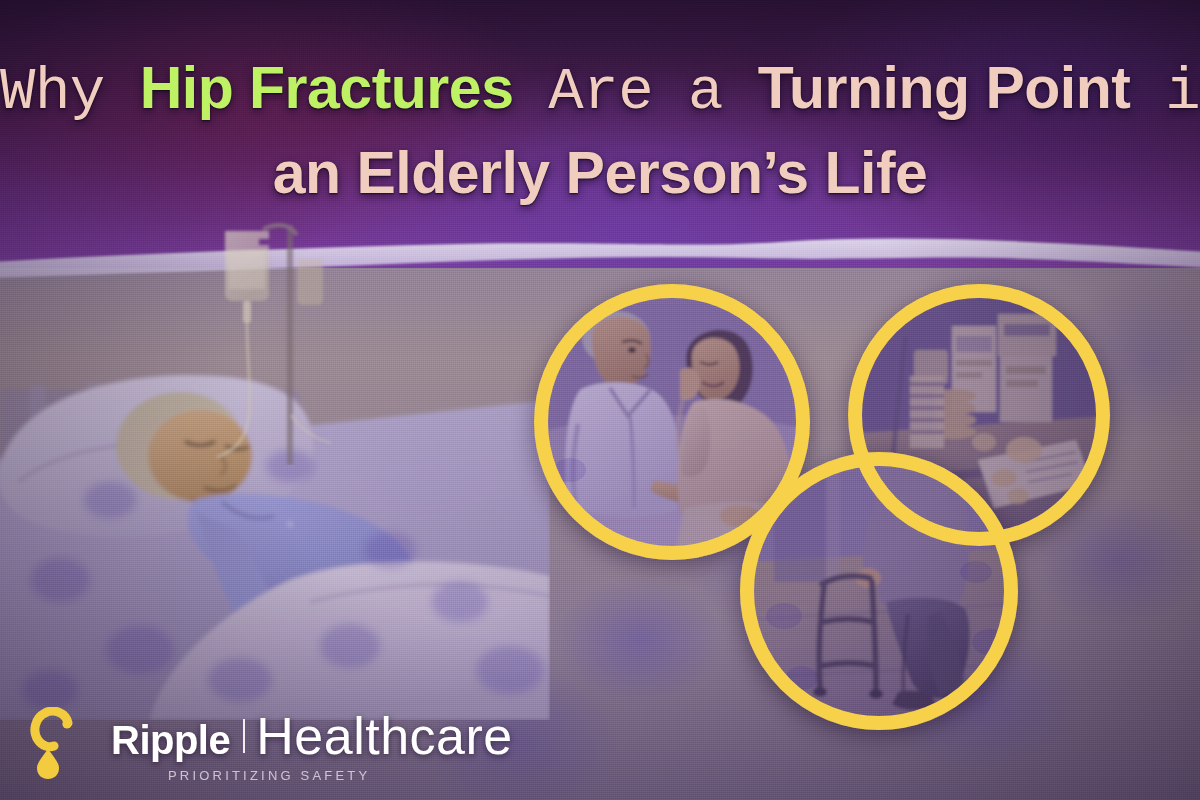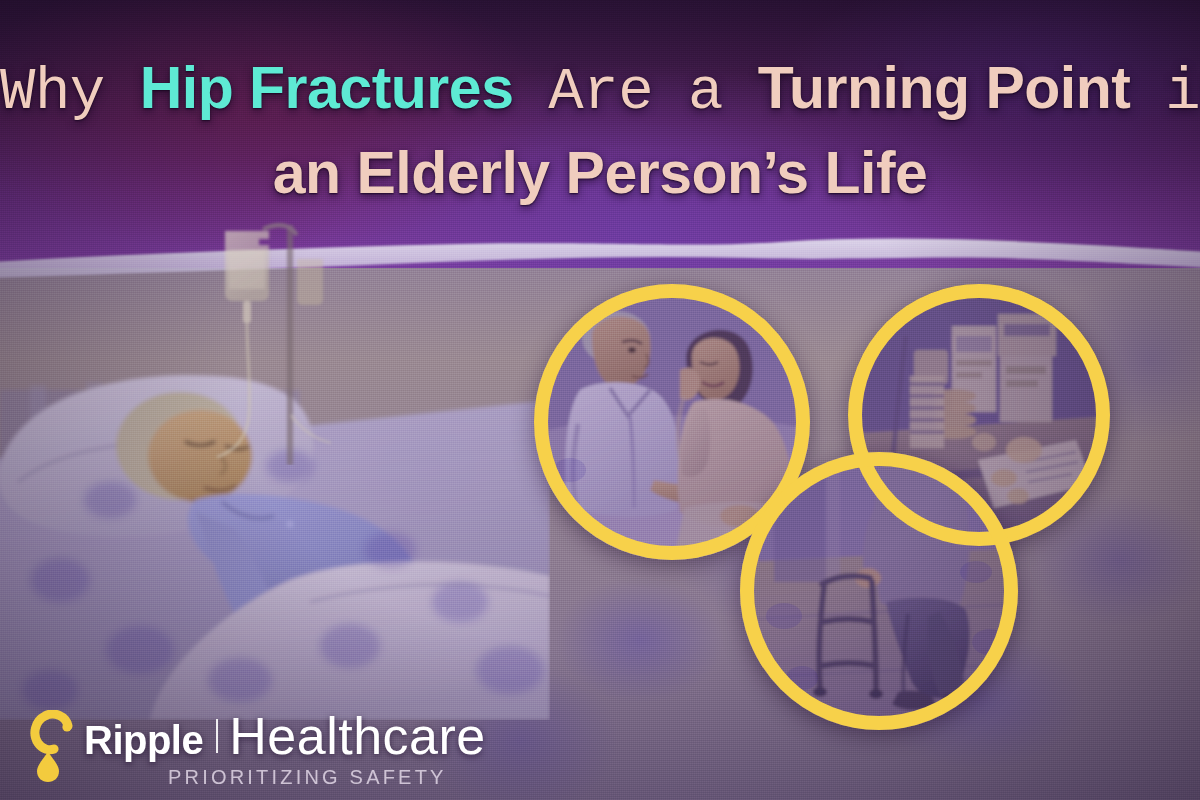--- a/index.html
+++ b/index.html
@@ -101,21 +101,21 @@
     display: block;
     font-size: 59px;
     letter-spacing: -0.5px;
     color: #f0cdbe;
     text-shadow: 0 3px 9px rgba(20,5,30,.60), 0 1px 2px rgba(20,5,30,.8);
     white-space: nowrap;
   }
   .headline-line.line2 { margin-top: 20px; }
   .hl-light  { font-weight: 400; font-family: Liberation Mono, monospace; }
   .hl-strong { font-weight: 700; }
-  .hl-accent { font-weight: 700; color: #5eead4; }
+  .hl-accent { font-weight: 700; color: #bef264; }
 
   
   .circle {
     position: absolute;
     border-radius: 50%;
     overflow: hidden;
     box-sizing: border-box;
     box-shadow: 0 6px 22px rgba(30,12,46,.45);
   }
   .circle > svg { display: block; }
@@ -147,40 +147,41 @@
     display: flex;
     align-items: baseline;
     white-space: nowrap;
   }
   .logo-ripple {
     font-size: 40px;
     font-weight: 700;
     color: #ffffff;
     letter-spacing: -0.5px;
     text-shadow: 0 2px 6px rgba(25,8,38,.6);
+    margin-left: 27px;
   }
   .logo-divider {
     width: 2px;
     height: 34px;
     background: #ffffff;
     opacity: .9;
     margin: 0 11px 0 13px;
     align-self: center;
   }
   .logo-healthcare {
     font-size: 52px;
     font-weight: 300;
     color: #ffffff;
     letter-spacing: 0.5px;
     text-shadow: 0 2px 6px rgba(25,8,38,.6);
   }
   .logo-tagline {
     margin-top: 2px;
     margin-left: 84px;
-    font-size: 20px;
+    font-size: 13px;
     font-weight: 400;
     letter-spacing: 3.2px;
     color: rgba(236,225,240,.78);
     white-space: nowrap;
   }
 </style>
 </head>
 <body>
 
 <div class="banner">

